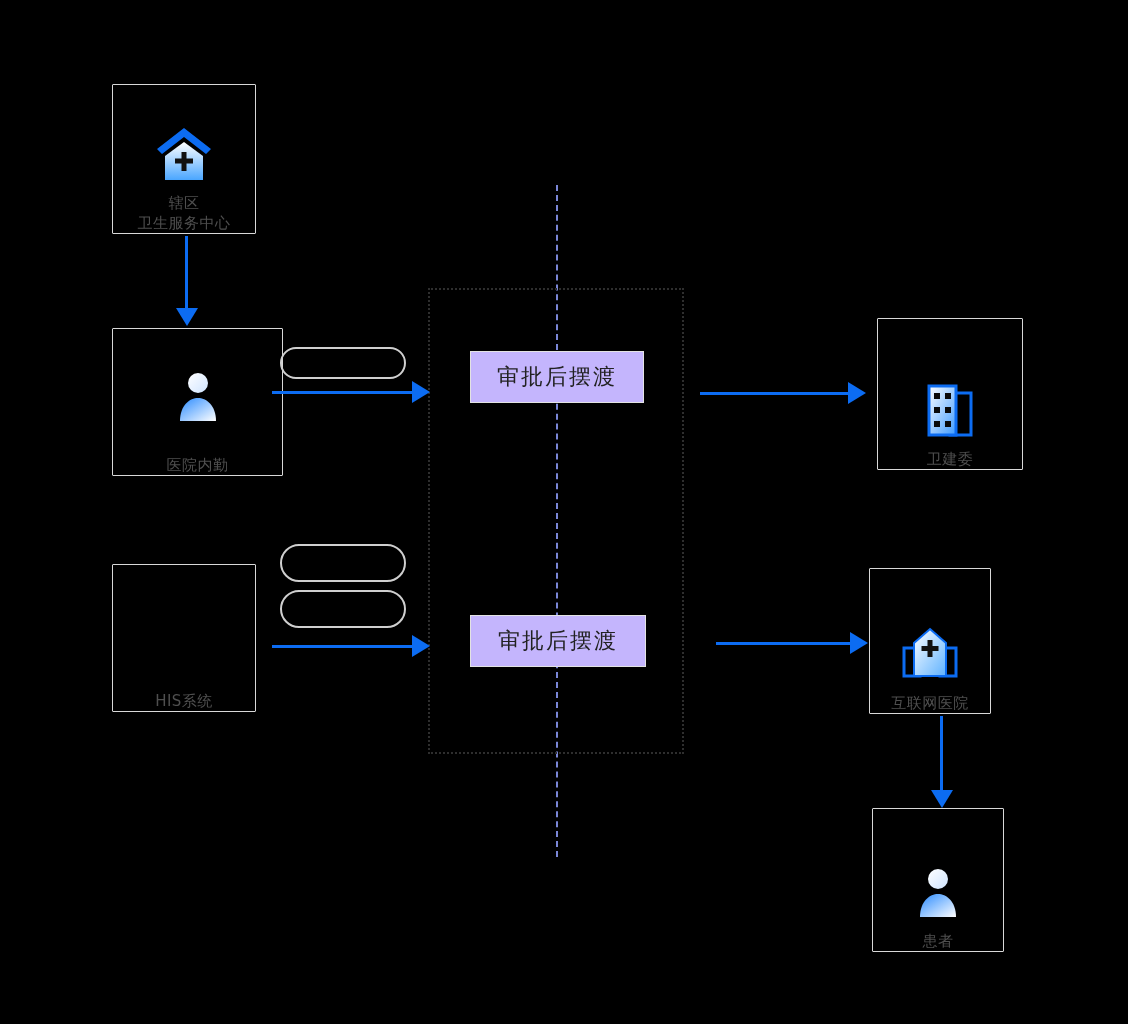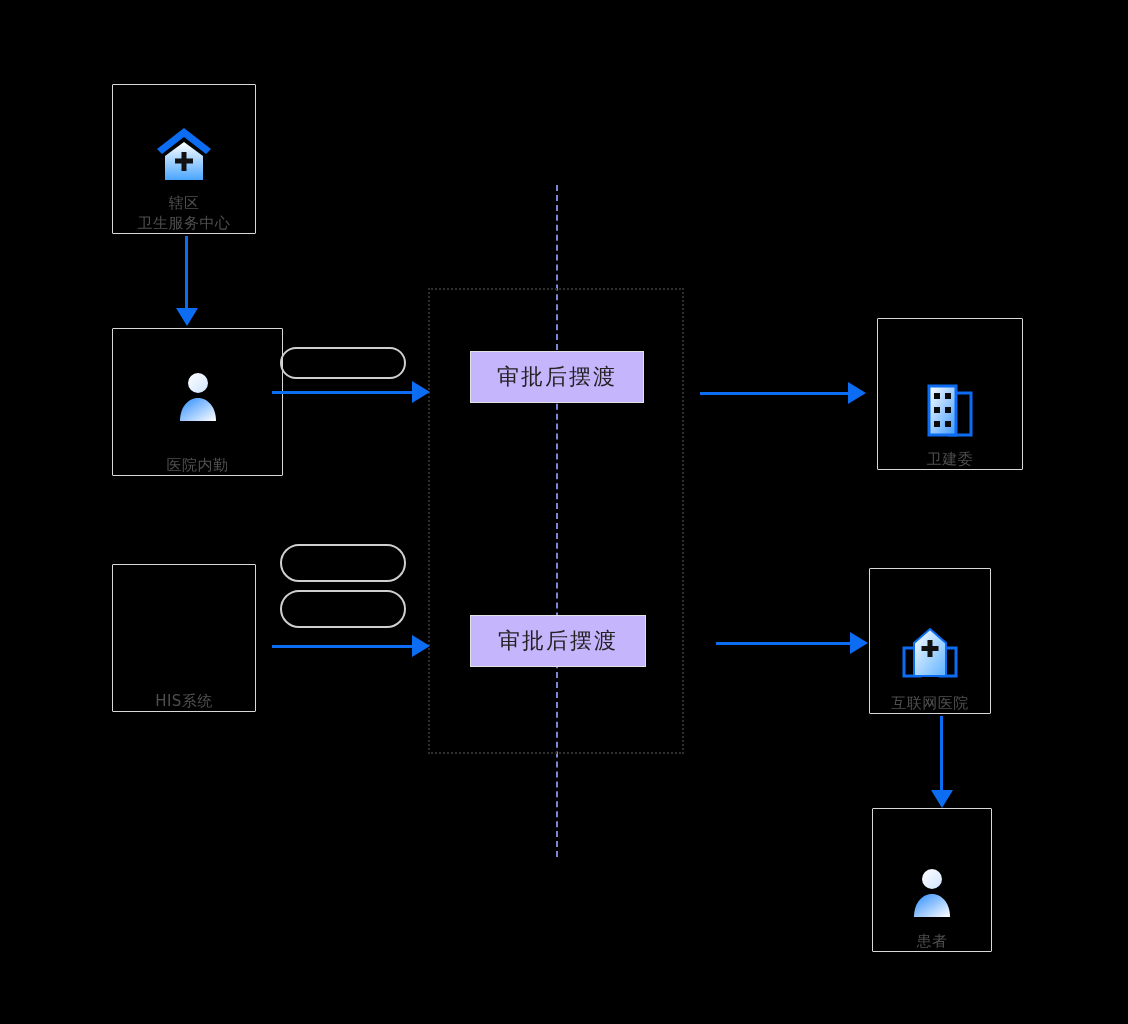--- a/index.html
+++ b/index.html
@@ -29,21 +29,21 @@
     text-align:center;white-space:pre-line;letter-spacing:.5px;
     margin-top:2px;
   }
 
   
   #n-center   {left:112px;top:84px;  width:144px;height:150px;}
   #n-staff    {left:112px;top:328px; width:171px;height:148px;gap:20px;}
   #n-his      {left:112px;top:564px; width:144px;height:148px;}
   #n-commission{left:833px;top:318px;width:146px;height:152px;margin-left:44px;}
   #n-ihosp    {left:869px;top:568px; width:122px;height:146px;}
-  #n-patient  {left:872px;top:808px; width:120px;height:144px;}
+  #n-patient  {left:872px;top:808px; width:132px;height:144px;}
 
   
   .zone{
     position:absolute;left:428px;top:288px;width:256px;height:466px;
     border:2px dotted #2e2e2e;box-sizing:border-box;background:transparent;
   }
   
   .divider{
     position:absolute;left:556px;top:185px;width:0;height:672px;
     border-left:2px dashed #7a86d6;

